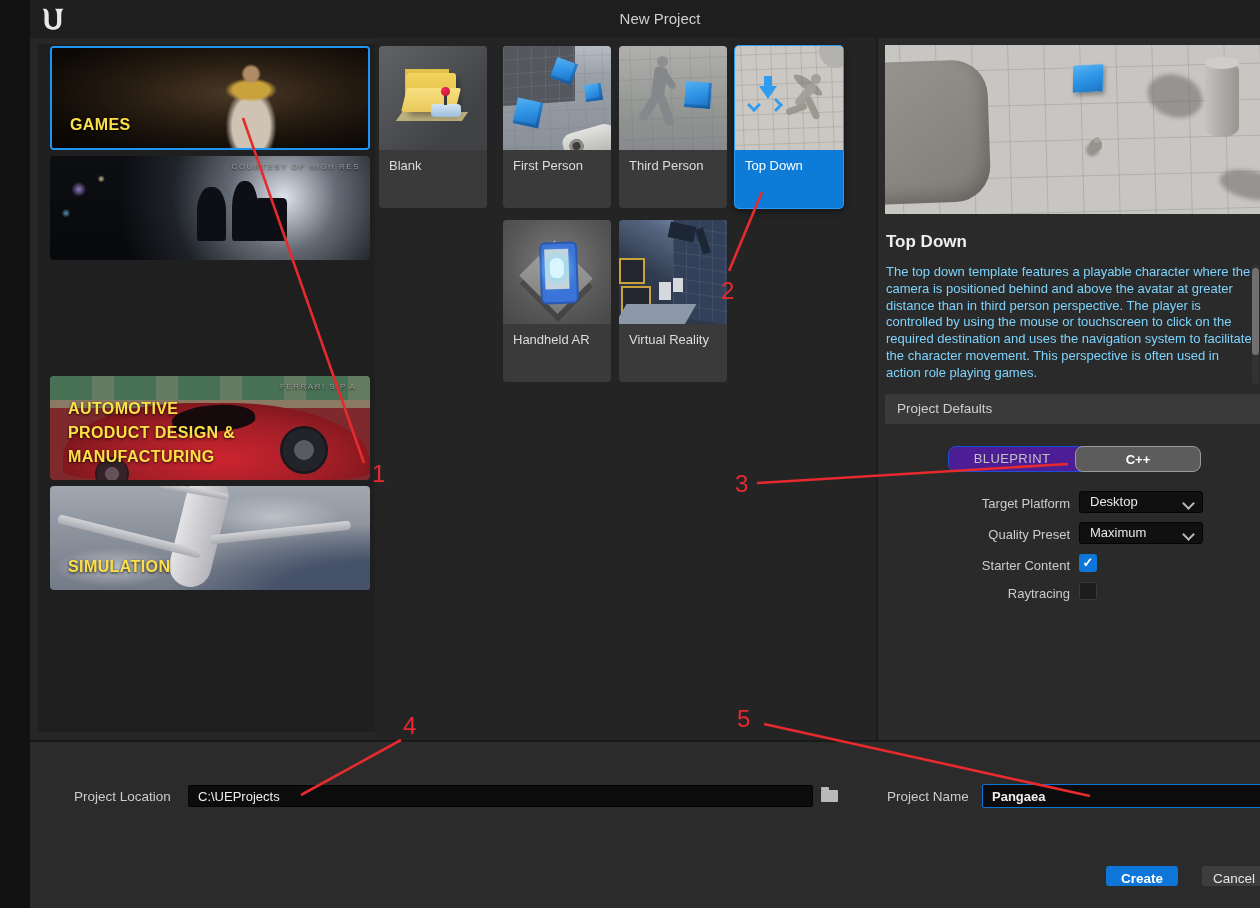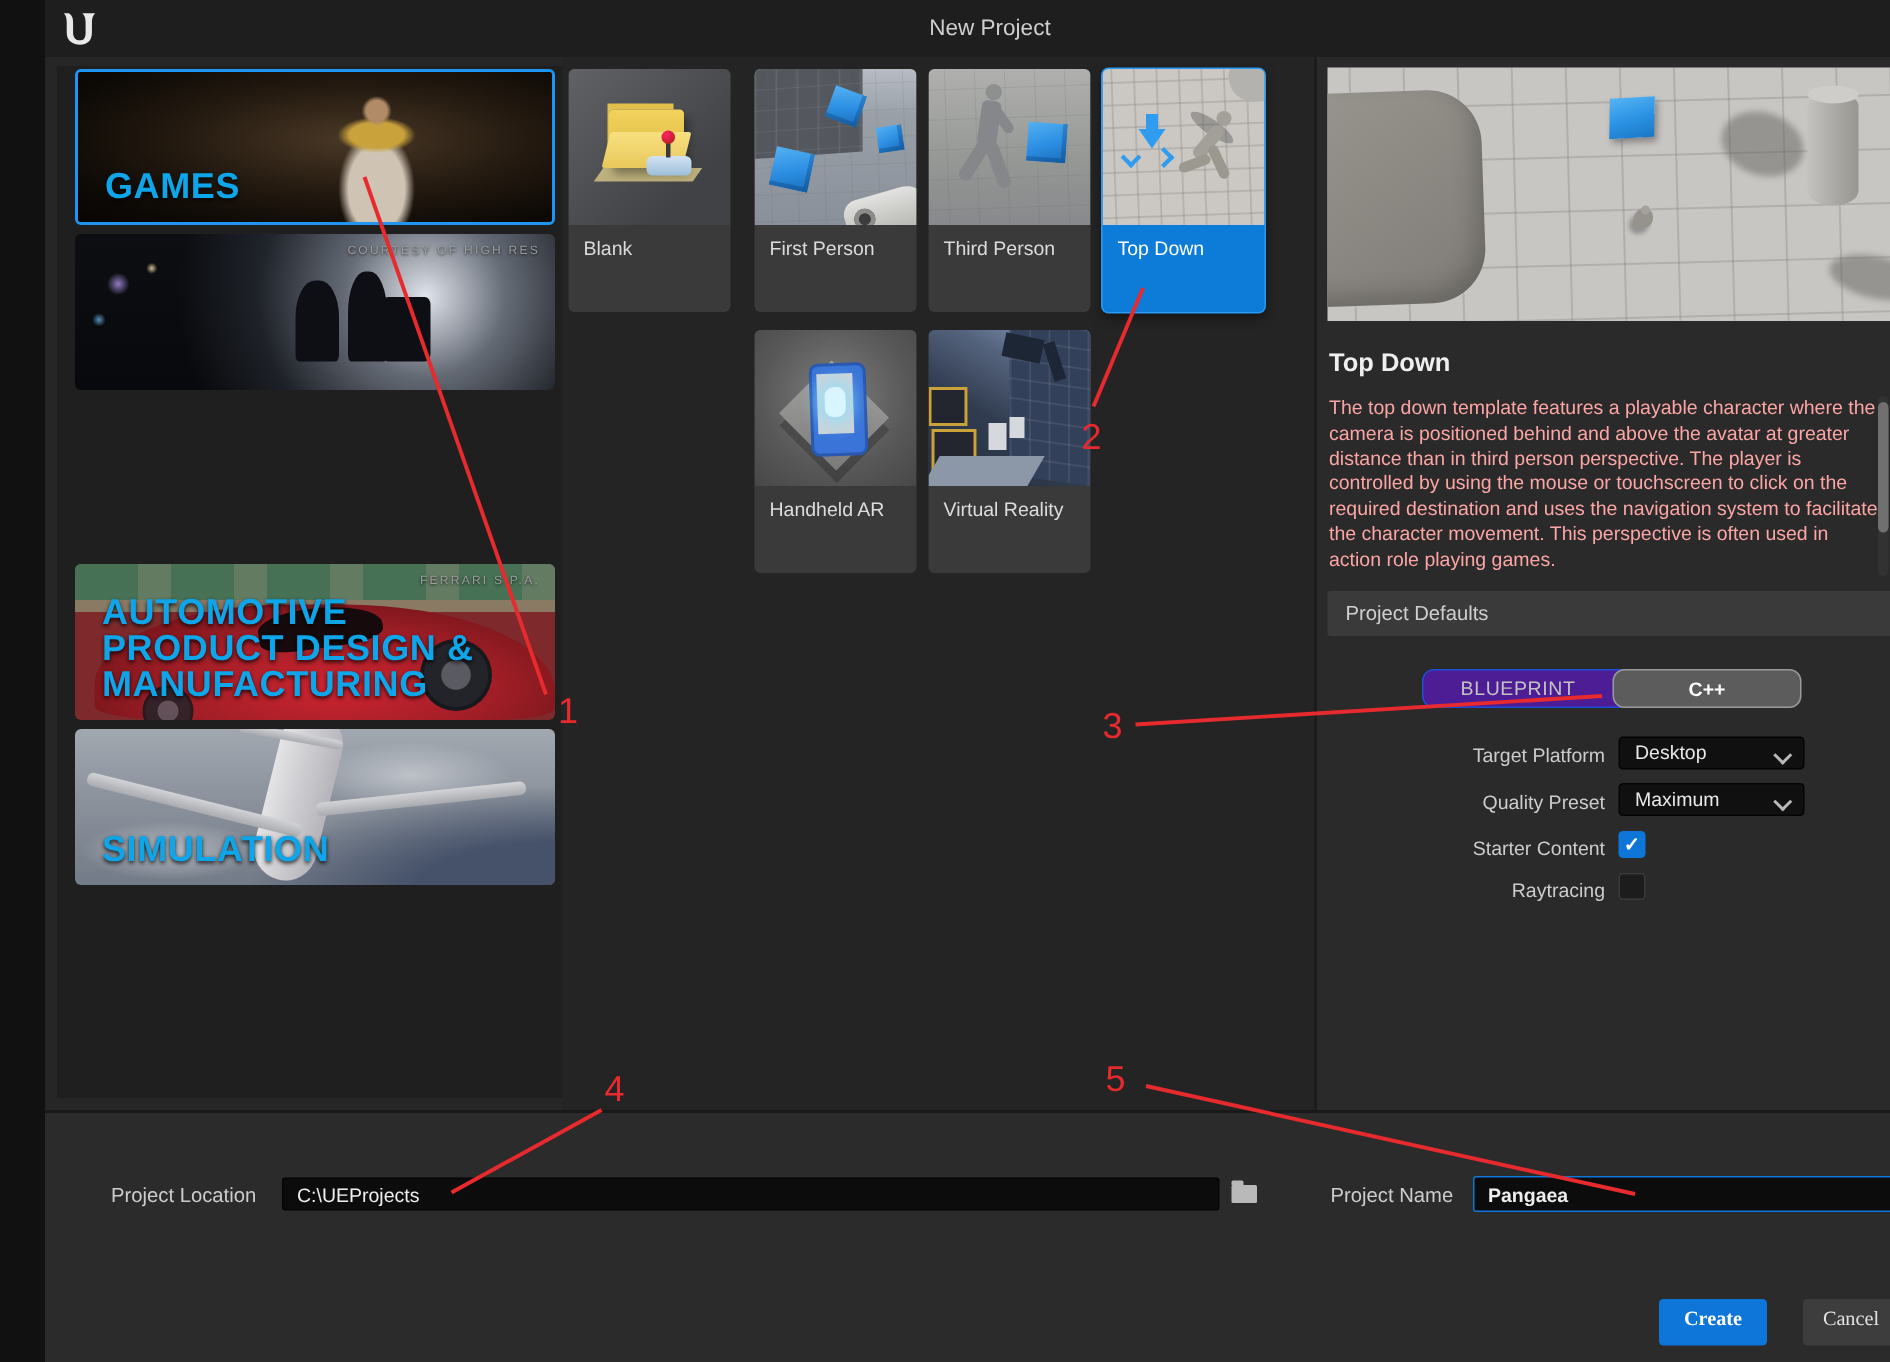--- a/index.html
+++ b/index.html
@@ -23,21 +23,21 @@
   #right-panel{position:absolute;left:846px;top:38px;width:414px;height:702px;background:#2a2a2a;
                border-left:2px solid #1c1c1c;box-sizing:border-box;}
   #footer{position:absolute;left:0;top:740px;width:1260px;height:168px;background:#2b2b2b;
           border-top:2px solid #191919;box-sizing:border-box;}
 
   
   .cat-card{position:absolute;left:12px;width:320px;height:104px;border-radius:4px;overflow:hidden;
             background:#101010;cursor:pointer;box-sizing:border-box;}
   .cat-card.selected{border:2px solid #1f95f2;}
   .cat-art{position:absolute;inset:0;}
-  .cat-label{position:absolute;left:18px;bottom:11px;color:#0ea5e9;font-size:24px;line-height:25px;
+  .cat-label{position:absolute;left:18px;bottom:11px;color:#fde047;font-size:16px;line-height:25px;
              font-weight:800;letter-spacing:.4px;white-space:pre-line;
              text-shadow:0 1px 3px rgba(0,0,0,.85);}
   .cat-credit{position:absolute;right:10px;top:6px;color:#9b9b9b;font-size:8px;letter-spacing:1.5px;
               text-shadow:0 1px 2px rgba(0,0,0,.8);}
 
   
   .art-games{background:
      radial-gradient(circle 10px at 63% 26%, #b08b66 0 70%, rgba(176,139,102,0) 100%),
      radial-gradient(ellipse 26px 12px at 63% 42%, #c9a23c 0 70%, rgba(201,162,60,0) 100%),
      radial-gradient(ellipse 34px 52px at 63% 78%, #cfc4b4 0 55%, rgba(207,196,180,0) 75%),
@@ -158,21 +158,21 @@
   .pv-cyl::before{content:"";position:absolute;left:0;top:-4px;width:34px;height:12px;border-radius:50%;
            background:#cfcdc9;}
   .pv-shadow{background:rgba(100,98,95,.5);border-radius:50%;filter:blur(2px);}
   .pv-man{left:200px;top:92px;width:20px;height:18px;}
   .pv-man::before{content:"";position:absolute;left:4px;top:2px;width:13px;height:13px;border-radius:55% 40% 50% 45%;
            background:#96938d;box-shadow:-3px 4px 3px rgba(70,70,70,.4);}
   .pv-man::after{content:"";position:absolute;left:9px;top:0;width:6px;height:6px;border-radius:50%;background:#a5a29c;}
 
   #detail-title{position:absolute;left:856px;top:232px;color:#efefef;font-size:17px;font-weight:700;}
   #detail-desc{position:absolute;left:856px;top:264px;width:370px;height:120px;overflow:hidden;
-               color:#fca5a5;font-size:13px;line-height:16.8px;}
+               color:#7dd3fc;font-size:13px;line-height:16.8px;}
   #desc-track{position:absolute;left:1222px;top:264px;width:7px;height:120px;background:#323232;border-radius:4px;}
   #desc-thumb{position:absolute;left:1222px;top:268px;width:7px;height:87px;background:#707070;border-radius:4px;cursor:pointer;}
   #defaults-bar{position:absolute;left:855px;top:394px;width:378px;height:30px;background:#3a3a3a;
                color:#cfcfcf;font-size:13.5px;line-height:30px;padding-left:12px;box-sizing:border-box;border-radius:2px;}
 
   #lang-switch{position:absolute;left:918px;top:446px;width:252px;height:26px;background:#4c1d95;
                border-radius:8px;border:1px solid #1d4ed8;box-sizing:border-box;}
   #seg-blueprint{position:absolute;left:0;top:0;width:126px;height:24px;line-height:24px;text-align:center;
                color:#c2c2c2;font-size:13px;letter-spacing:.4px;cursor:pointer;}
   #seg-cpp{position:absolute;left:126px;top:-1px;width:126px;height:26px;line-height:26px;text-align:center;
@@ -191,21 +191,21 @@
 
   
   .foot-label{position:absolute;color:#cccccc;font-size:13.5px;height:22px;line-height:22px;}
   .text-input{position:absolute;background:#0c0c0c;border:1px solid #050505;border-radius:2px;
               color:#eeeeee;font-size:13px;padding:0 9px;box-sizing:border-box;
               font-family:"Liberation Sans",sans-serif;outline:none;}
   #name-input{border:1px solid #0d76d8;font-weight:600;}
   #browse-btn{position:absolute;left:789px;top:786px;width:22px;height:20px;cursor:pointer;}
   .folder-glyph{position:absolute;left:2px;top:4px;width:17px;height:12px;background:#b9b9b9;border-radius:1px;}
   .folder-glyph::before{content:"";position:absolute;left:0;top:-3px;width:8px;height:3px;background:#b9b9b9;border-radius:1px 1px 0 0;}
-  .btn{position:absolute;height:31px;border-radius:3px;text-align:center;line-height:25px;font-size:13.5px;cursor:pointer;font-family:Liberation Serif, serif;}
+  .btn{position:absolute;height:20px;border-radius:3px;text-align:center;line-height:25px;font-size:13.5px;cursor:pointer;}
   #create-btn{left:1076px;top:866px;width:72px;background:#0d76d8;color:#ffffff;font-weight:700;}
   #cancel-btn{left:1172px;top:866px;width:64px;background:#3d3d3d;color:#e4e4e4;}
 
   #annotations{position:absolute;left:0;top:0;width:1260px;height:908px;pointer-events:none;z-index:60;}
 </style>
 </head>
 <body>
 
 <div id="stage">
 

